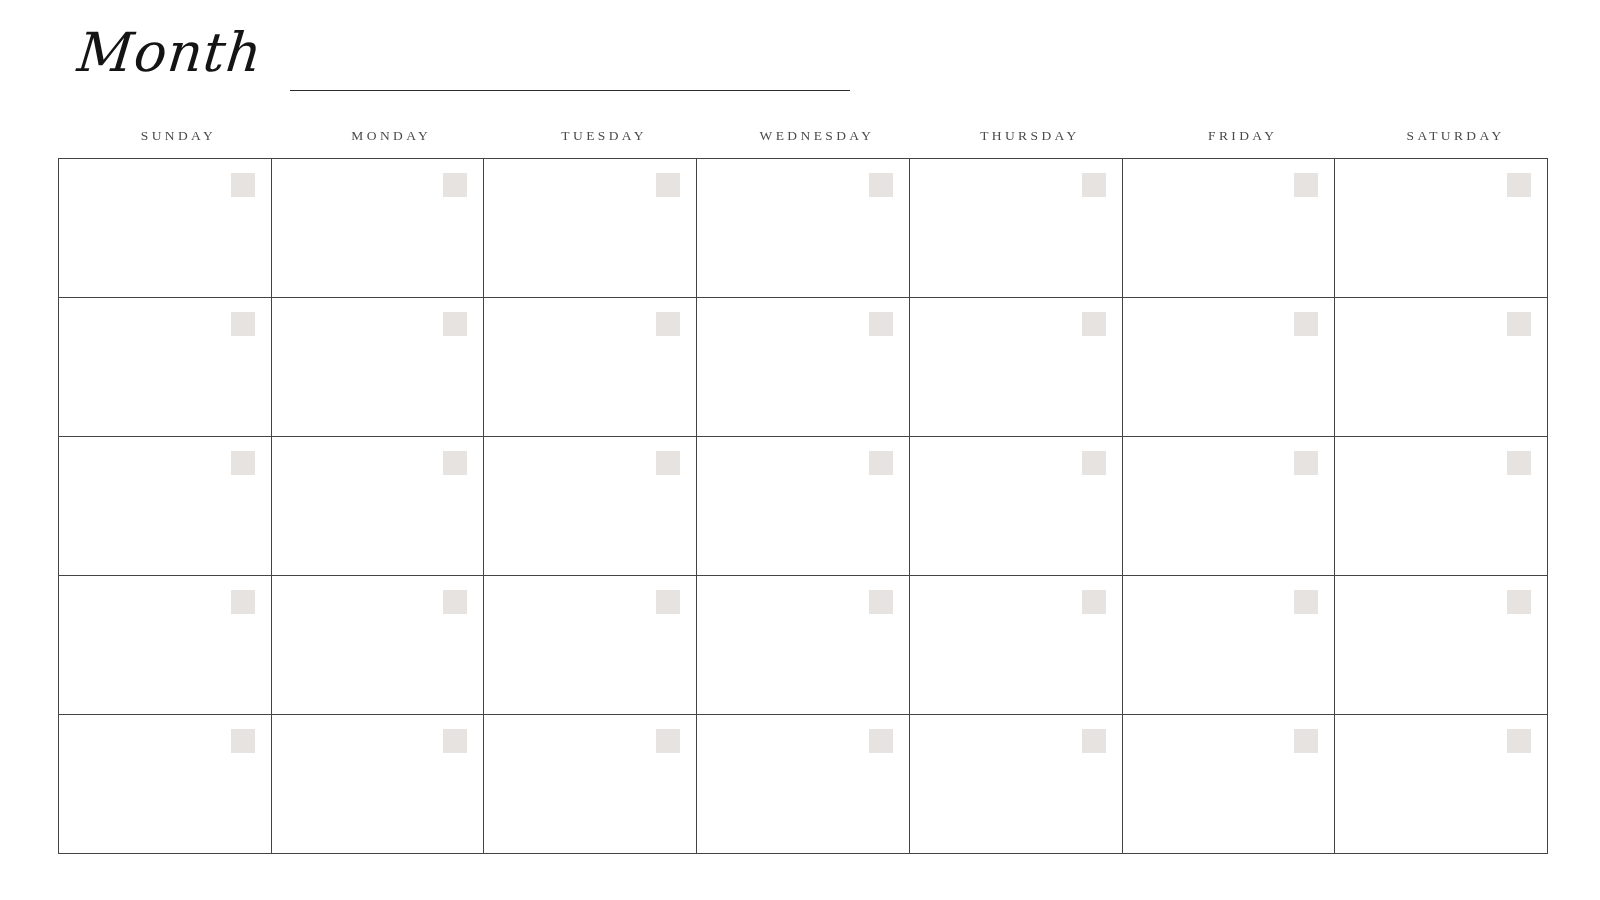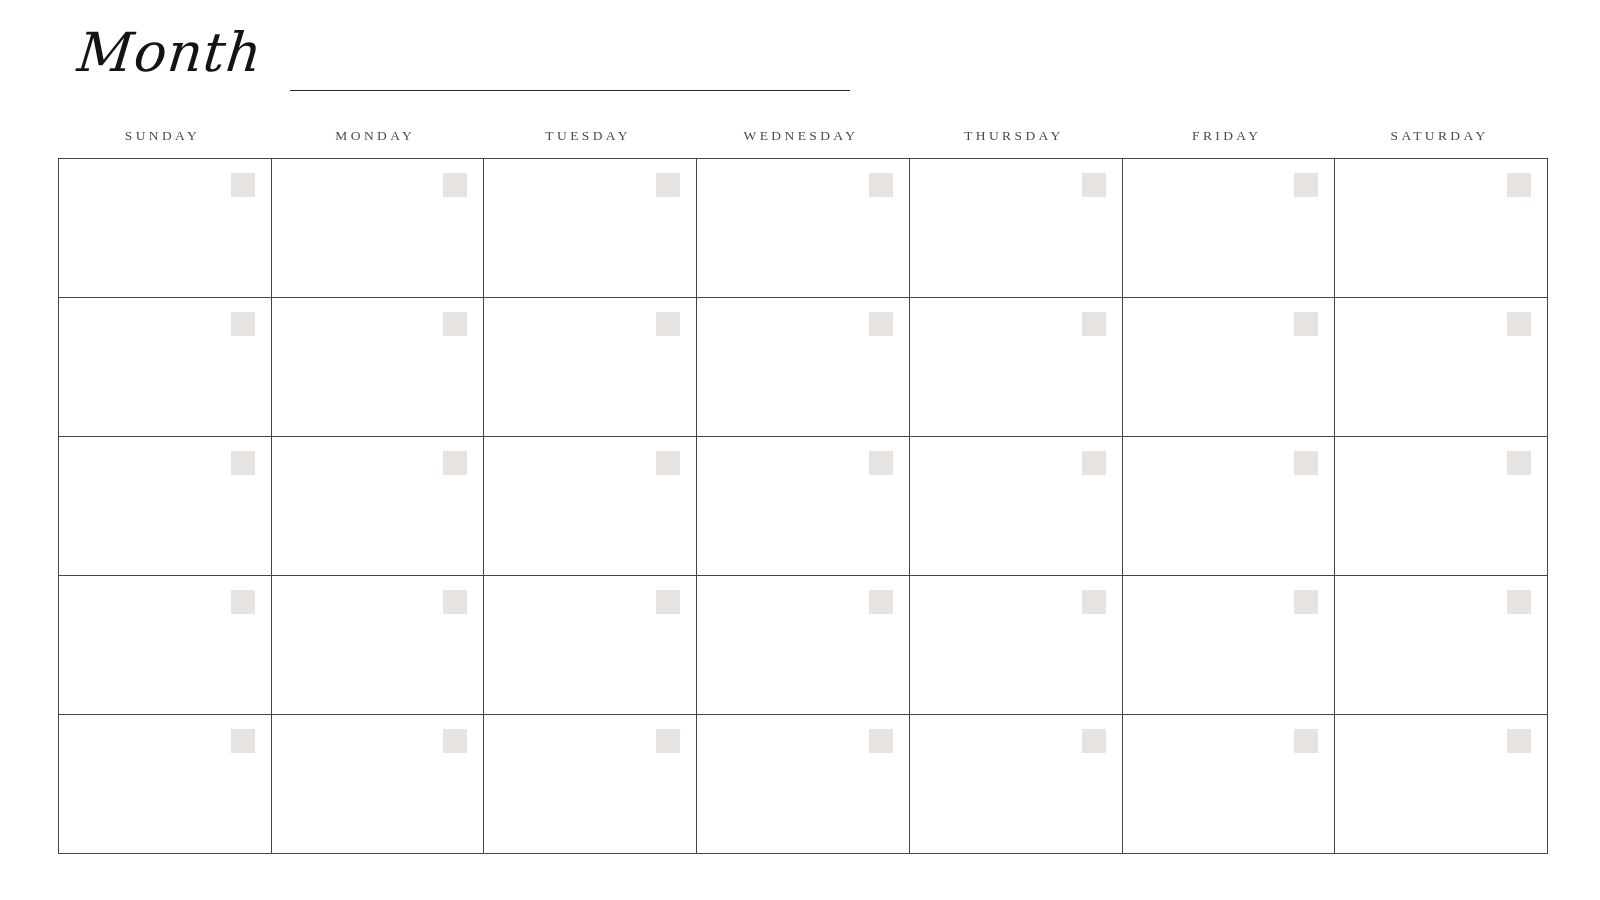--- a/index.html
+++ b/index.html
@@ -50,21 +50,21 @@
     left: 232px;
     top: 70px;
     width: 560px;
     height: 0;
     border-bottom: 1.6px solid #2b2b2b;
   }
 
   
   .weekdays {
     position: absolute;
-    left: 56px;
+    left: 72px;
     top: 128px;
     width: 1490px;
     display: flex;
   }
   .weekday {
     flex: 1 1 0;
     text-align: center;
     font-size: 13.5px;
     letter-spacing: 3.4px;
     color: #4a4a4a;

